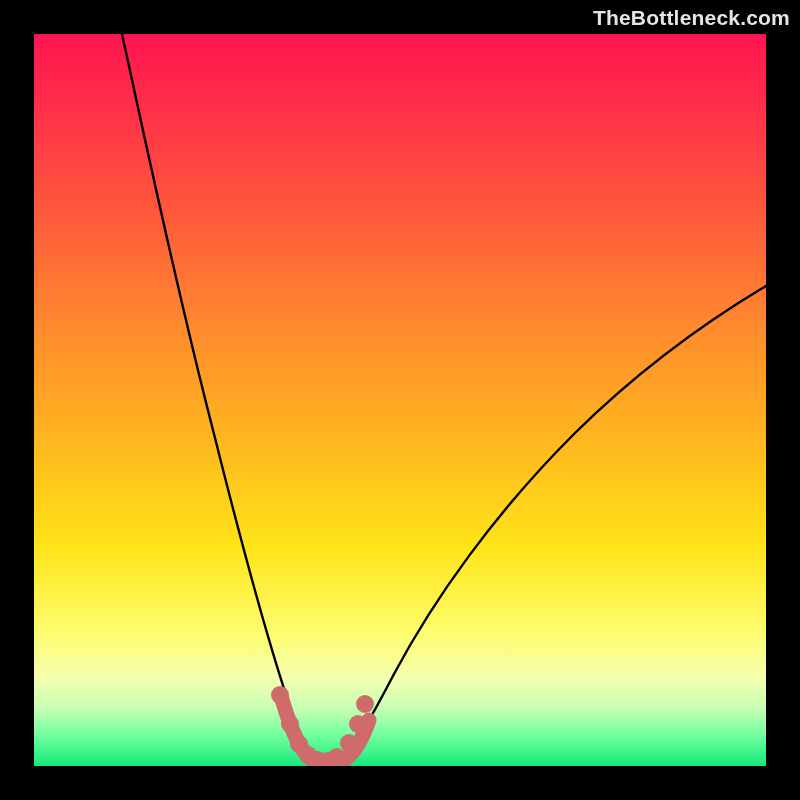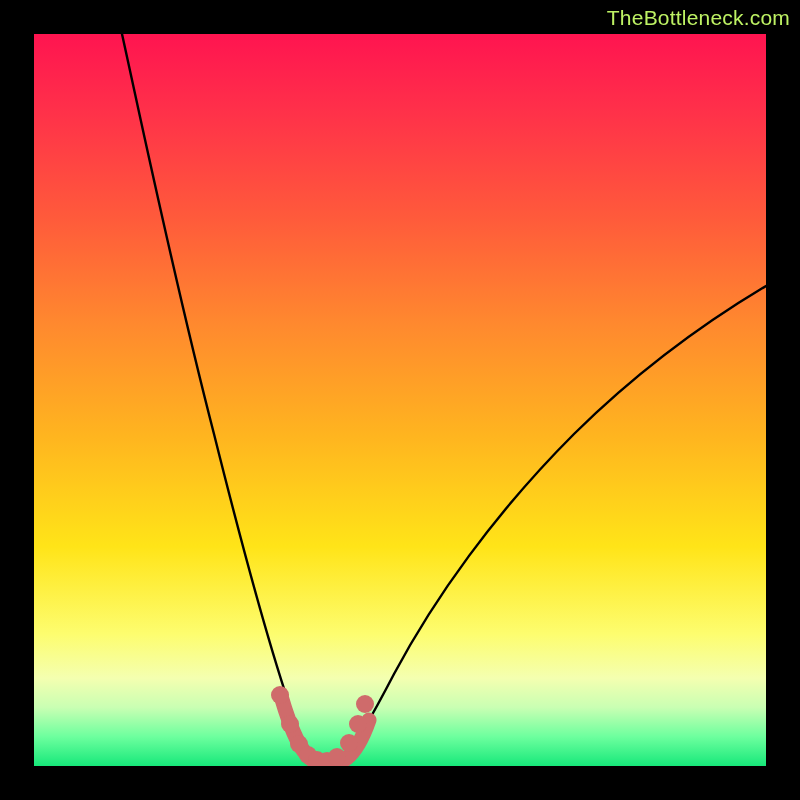--- a/index.html
+++ b/index.html
@@ -38,23 +38,23 @@
       #f4ffb0 88%,
       #c9ffb3 92%,
       #6dff9e 96%,
       #17e87a 100%
     );
   }
   .watermark {
     position: absolute;
     top: 6px;
     right: 10px;
-    color: #bef264;
+    color: #e5e5e5;
     font-size: 21px;
-    font-weight: 400;
+    font-weight: 700;
     letter-spacing: 0.2px;
     font-family: Arial, Helvetica, sans-serif;
   }
   svg.curves {
     position: absolute;
     left: 0;
     top: 0;
     width: 732px;
     height: 732px;
   }

